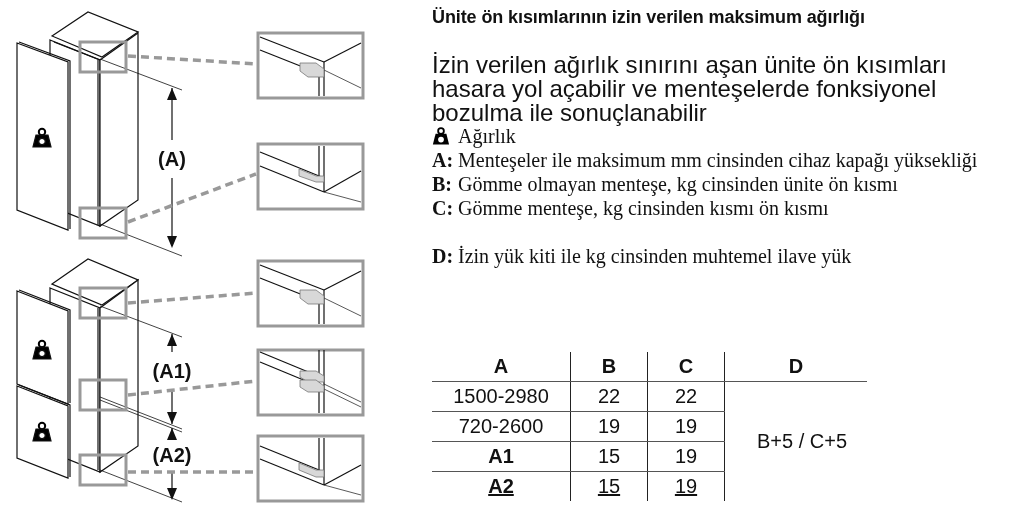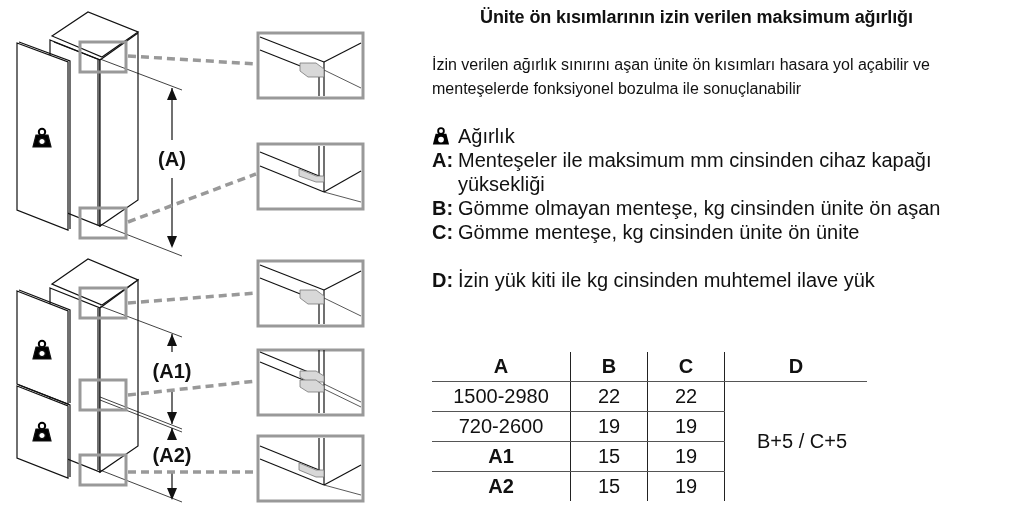--- a/index.html
+++ b/index.html
@@ -1,36 +1,36 @@
 <!DOCTYPE html>
 <html><head>
 <meta charset="utf-8">
 <style>
   html, body { margin: 0; padding: 0; background: #ffffff; }
   body { width: 1024px; height: 512px; position: relative; overflow: hidden; font-family: "Liberation Sans", sans-serif; color: #111; }
   .illus { position: absolute; left: 0; top: 0; width: 380px; height: 512px; }
   .text-col { position: absolute; left: 432px; top: 0; width: 590px; }
-  .title { position: absolute; left: 0; top: 7px; font-size: 18px; font-weight: bold; white-space: nowrap; letter-spacing: -0.1px; margin-left: 48px; }
-  .para { position: absolute; left: 0; top: 53px; font-size: 16px; line-height: 24px; width: 585px; }
+  .title { position: absolute; left: 0; top: 7px; font-size: 18px; font-weight: bold; white-space: nowrap; letter-spacing: -0.1px; }
+  .para { position: absolute; left: 0; top: 53px; font-size: 24px; line-height: 24px; width: 585px; }
   .legend { position: absolute; left: 0; top: 124px; font-size: 20px; line-height: 24px; width: 585px; }
-  .lg-row { display: flex; }
+  .lg-row { display: flex; font-family: Liberation Serif, serif; }
   .lg-key { width: 26px; flex: 0 0 26px; font-weight: bold; }
   .lg-val { flex: 1; }
   .lg-spacer { height: 24px; }
   .weight-glyph { display: inline-block; width: 18px; height: 20px; vertical-align: -3px; }
   table.spec { position: absolute; left: 432px; top: 352px; border-collapse: collapse; font-size: 20px; }
   table.spec th, table.spec td { text-align: center; padding: 0; height: 29px; line-height: 29px; }
   table.spec th { font-weight: bold; height: 28px; }
   .c-a { width: 138px; }
   .c-b { width: 76px; }
   .c-c { width: 76px; }
   .c-d { width: 130px; }
   table.spec th { border-bottom: 1.5px solid #555; }
   table.spec tr.r td.c-a, table.spec tr.r td.c-b, table.spec tr.r td.c-c { border-bottom: 1.5px solid #555; }
-  table.spec tr.last td { border-bottom: none !important; }
+  table.spec tr.last td { border-bottom: none !important; text-decoration: underline; }
   .vr { border-right: 1.5px solid #222; }
   .bold { font-weight: bold; }
   td.c-d { text-align: left; padding-left: 12px !important; }
 </style>
 </head>
 <body>
 
 <svg class="illus" viewBox="0 0 380 512" xmlns="http://www.w3.org/2000/svg">
   <defs>
     <g id="wt">
@@ -183,25 +183,25 @@
           </svg>
       </span>
       <span class="lg-val">Ağırlık</span>
     </div>
     <div class="lg-row">
       <span class="lg-key">A:</span>
       <span class="lg-val">Menteşeler ile maksimum mm cinsinden cihaz kapağı yüksekliği</span>
     </div>
     <div class="lg-row">
       <span class="lg-key">B:</span>
-      <span class="lg-val">Gömme olmayan menteşe, kg cinsinden ünite ön aşan</span>
+      <span class="lg-val">Gömme olmayan menteşe, kg cinsinden ünite ön kısmı</span>
     </div>
     <div class="lg-row">
       <span class="lg-key">C:</span>
-      <span class="lg-val">Gömme menteşe, kg cinsinden ünite ön ünite</span>
+      <span class="lg-val">Gömme menteşe, kg cinsinden kısmı ön kısmı</span>
     </div>
     <div class="lg-spacer"></div>
     <div class="lg-row">
       <span class="lg-key">D:</span>
       <span class="lg-val">İzin yük kiti ile kg cinsinden muhtemel ilave yük</span>
     </div>
   </div>
 </div>
 
 <table class="spec">

